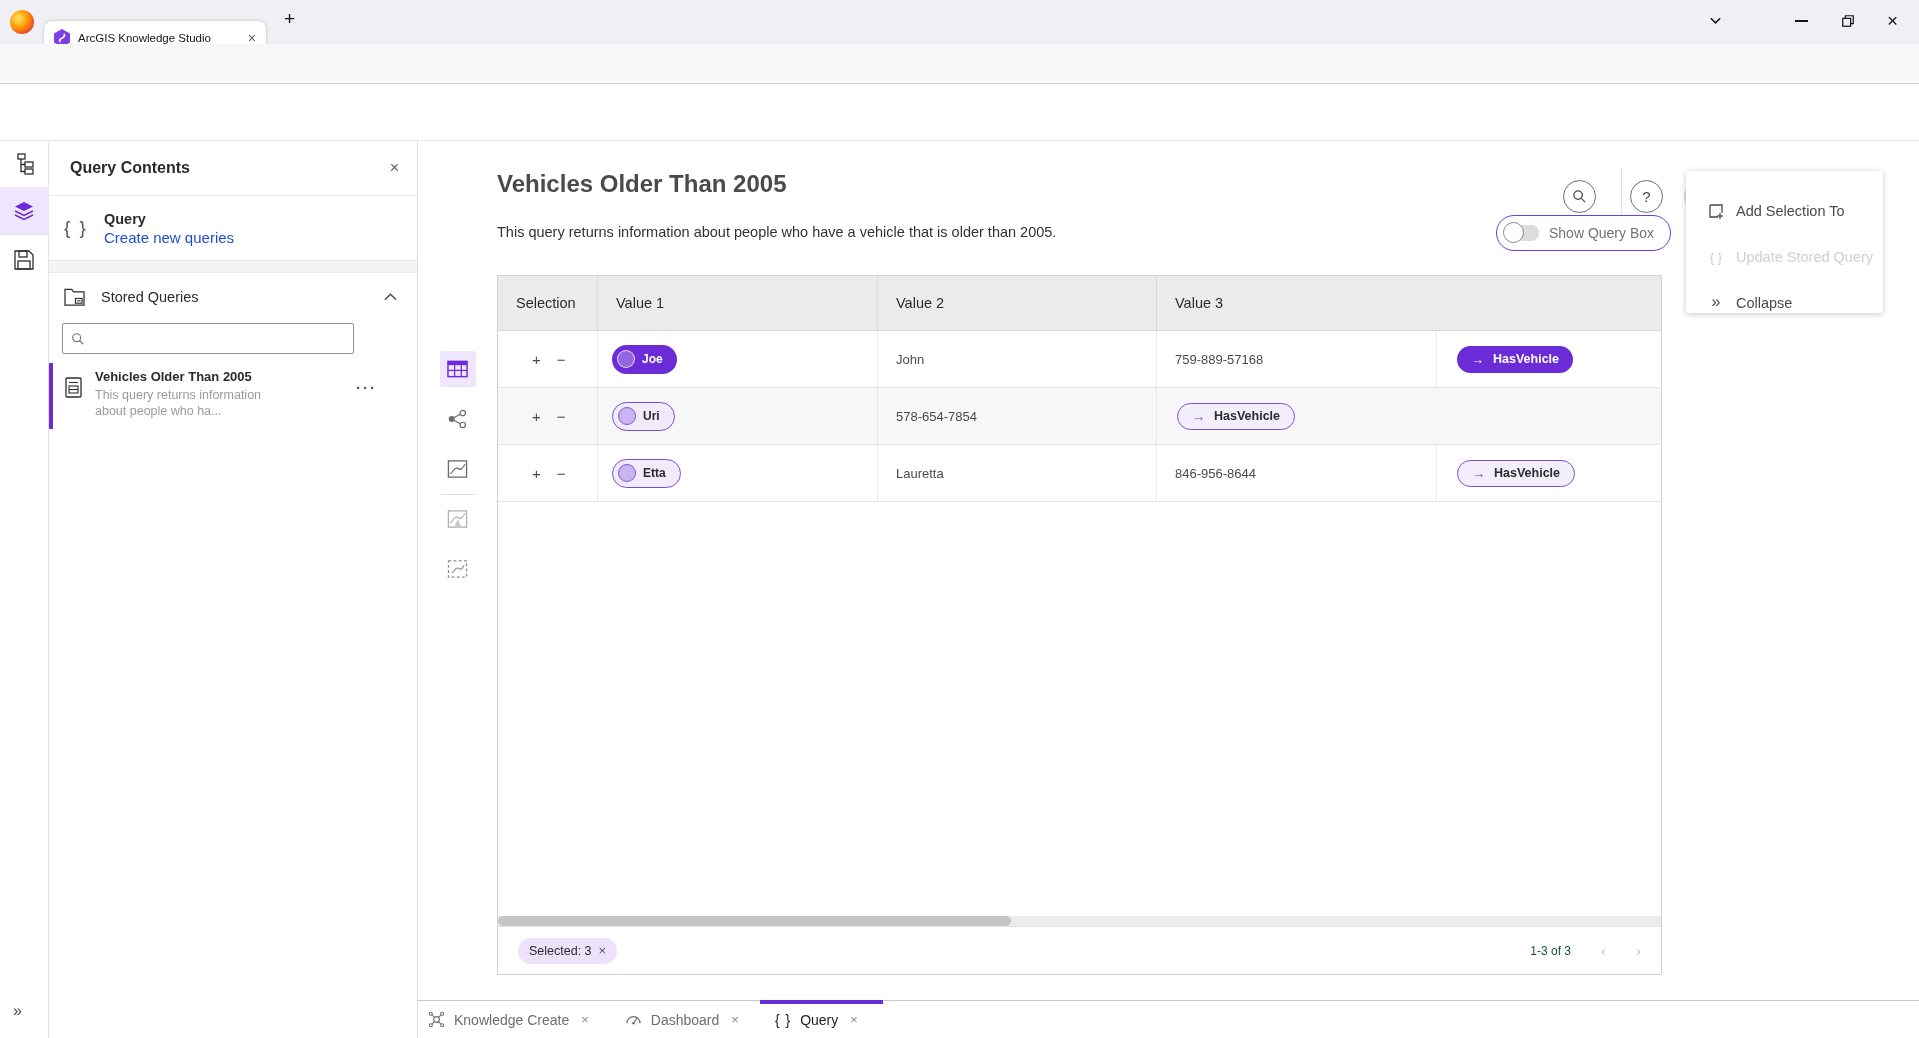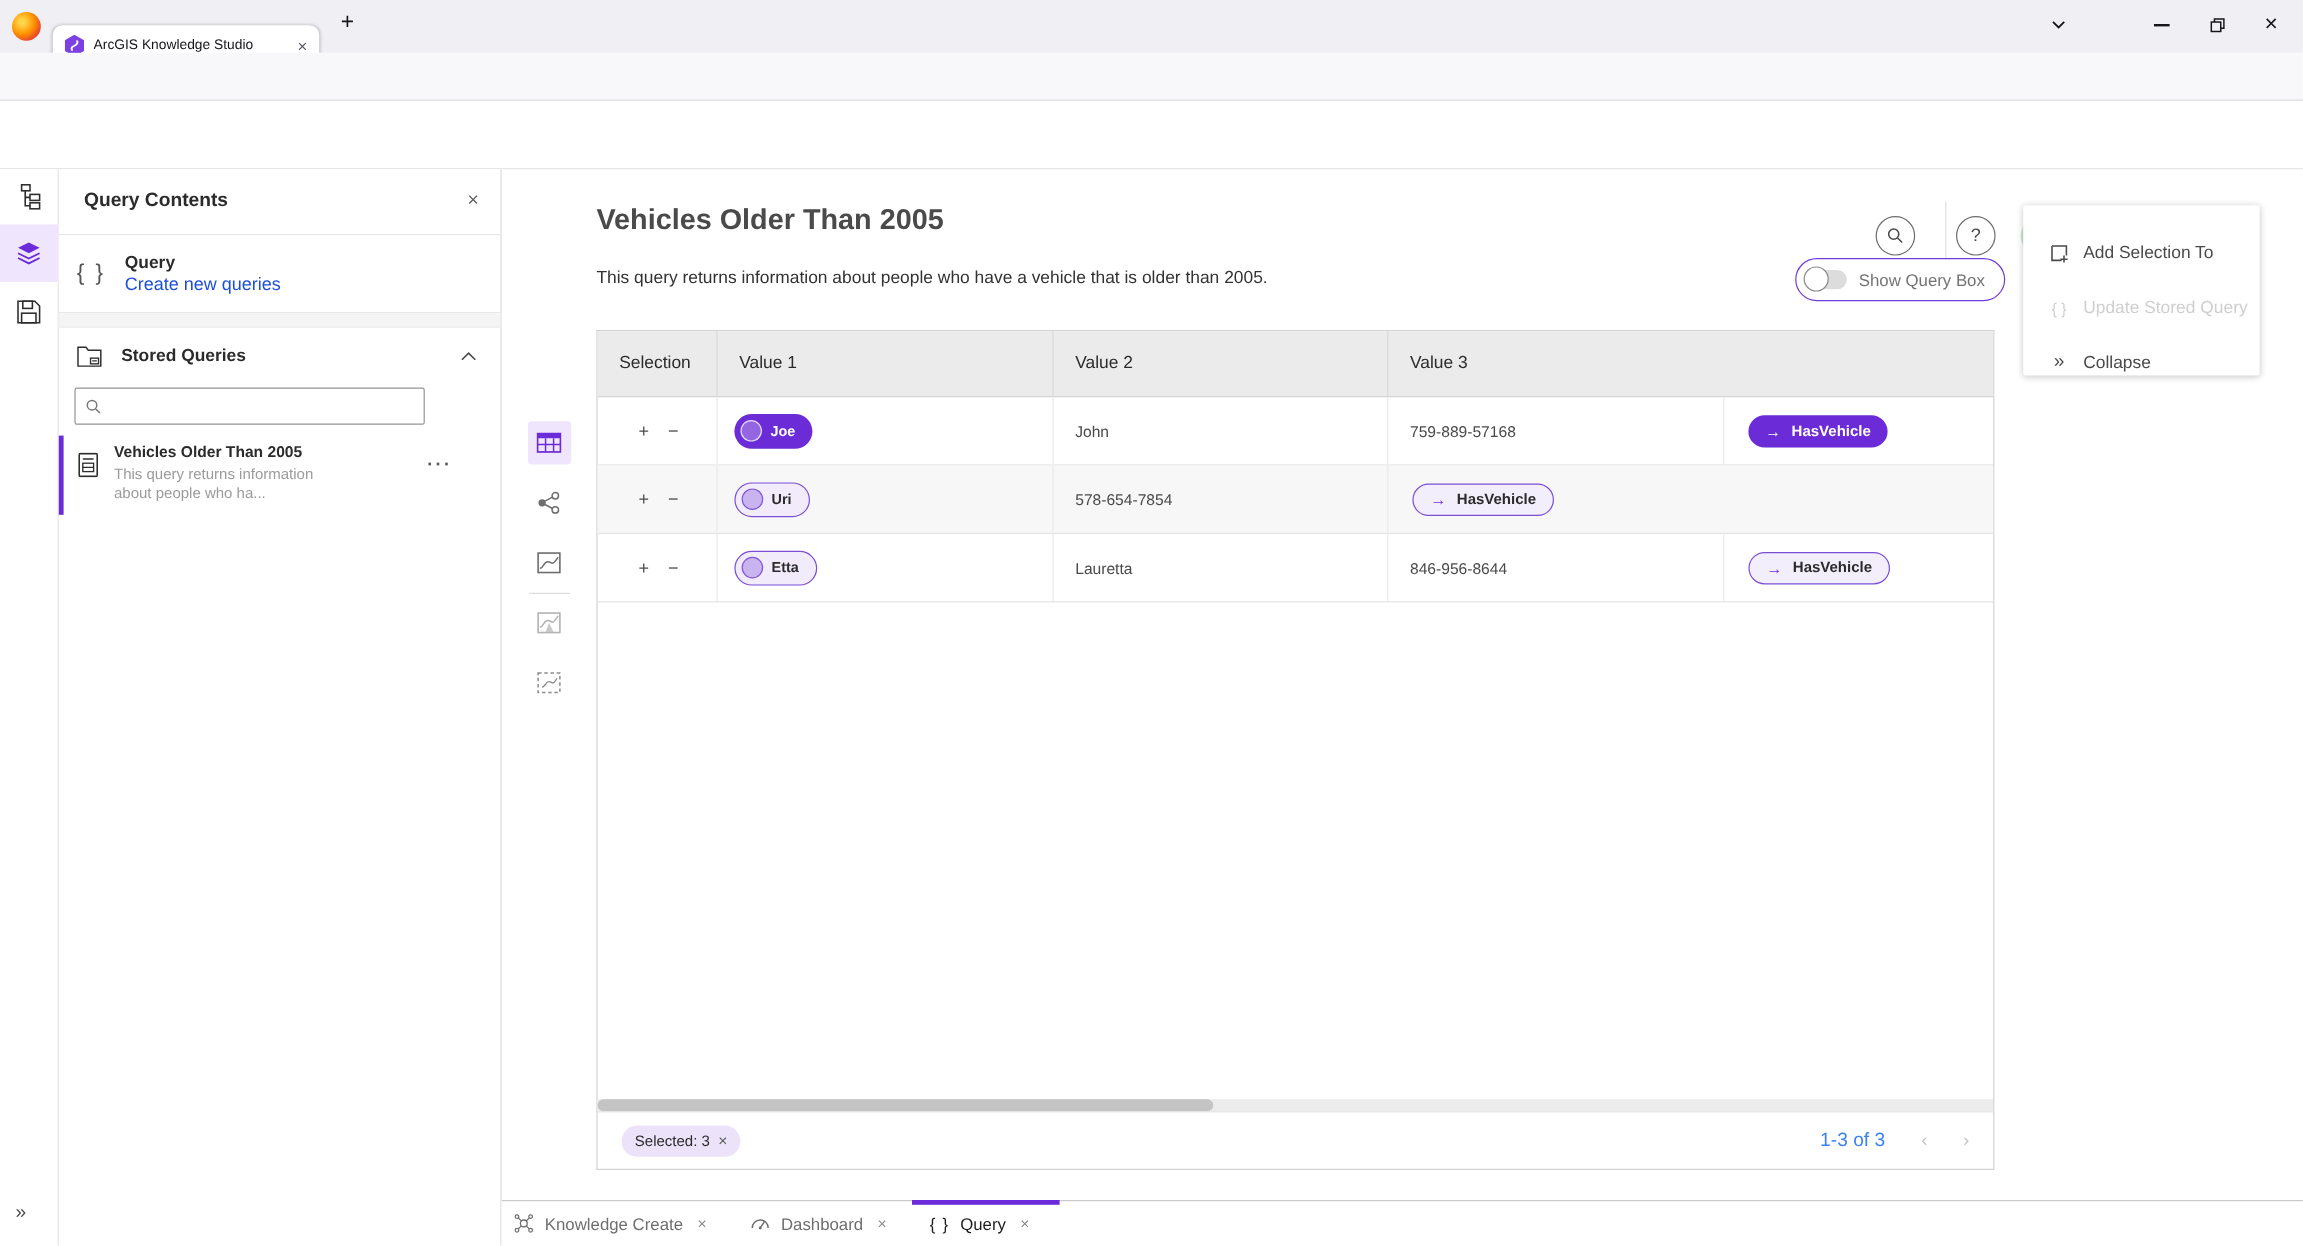--- a/index.html
+++ b/index.html
@@ -55,21 +55,21 @@
     padding:0 18px 0 21px; }
   .panel-title { font-size:16px; font-weight:600; color:#2b2b2b; flex:1; }
   .x-btn { color:#5e5e5e; font-size:16px; }
   .query-item { height:65px; border-bottom:1px solid #e8e8e8; display:flex; align-items:center; gap:16px;
     padding-left:15px; }
   .braces { font-size:19px; color:#555; letter-spacing:2px; }
   .qi-title { font-size:14.5px; font-weight:600; color:#2b2b2b; }
   .qi-sub { font-size:15px; color:#1d4ed8; margin-top:2px; }
   .panel-gap { height:12px; background:#f4f4f4; border-bottom:1px solid #ececec; }
   .stored-head { height:44px; display:flex; align-items:center; gap:16px; padding:0 20px 0 15px; margin-top:2px; }
-  .sq-title { font-size:14.5px; font-weight:700; color:#2b2b2b; flex:1; }
+  .sq-title { font-size:14.5px; font-weight:400; color:#2b2b2b; flex:1; }
   .search-box { margin:4px 0 0 13px; width:292px; height:31px; border:1px solid #949494; border-radius:2px;
     display:flex; align-items:center; padding:0 8px; }
   .stored-item { position:relative; margin-top:9px; height:66px; display:flex; align-items:flex-start;
     gap:12px; padding:6px 0 0 15px; }
   .sel-bar { position:absolute; left:0; top:0; width:4px; height:66px; background:#6c2bd9; }
   .si-title { font-size:13px; font-weight:600; color:#2b2b2b; }
   .si-desc { font-size:12.5px; color:#9b9b9b; line-height:16px; width:200px; margin-top:3px; }
   .si-menu { position:absolute; right:40px; top:16px; font-size:15px; color:#555; letter-spacing:2px; font-weight:700; }
 
   
@@ -117,21 +117,21 @@
   .rpill.outline .arr { color:#6a2ed9; }
   .tspacer { flex:1; }
   .hscroll { height:10px; background:#ececec; }
   .hthumb { width:513px; height:10px; background:#c4c4c4; border-radius:5px; }
   .tfoot { height:48px; border-top:1px solid #e2e2e2; display:flex; align-items:center;
     justify-content:space-between; padding:0 20px; }
   .chip { display:inline-flex; align-items:center; gap:7px; height:26px; background:#ece2fa;
     border-radius:13px; padding:0 11px; font-size:12.5px; color:#2b2b2b; }
   .chip .x { color:#5b5b5b; font-size:13px; }
   .pager { display:flex; align-items:center; gap:30px; }
-  .pager-label { font-size:16px; color:#3b82f6; }
+  .pager-label { font-size:12px; color:#14532d; }
   .pg-arrow { font-size:15px; color:#c0c0c0; }
 
   
   .ctxmenu { position:absolute; left:1686px; top:171px; width:197px; background:#fff;
     box-shadow:0 1px 6px rgba(0,0,0,.22); border-radius:2px; padding:2px 0; }
   .ctxitem { height:46px; display:flex; align-items:flex-end; gap:11px; padding-left:21px;
     font-size:14.5px; color:#4a4a4a; }
   .ctxitem.disabled { color:#cfcfcf; }
   .ctx-ic { width:18px; display:flex; justify-content:center; color:inherit; font-size:13px; }
 

